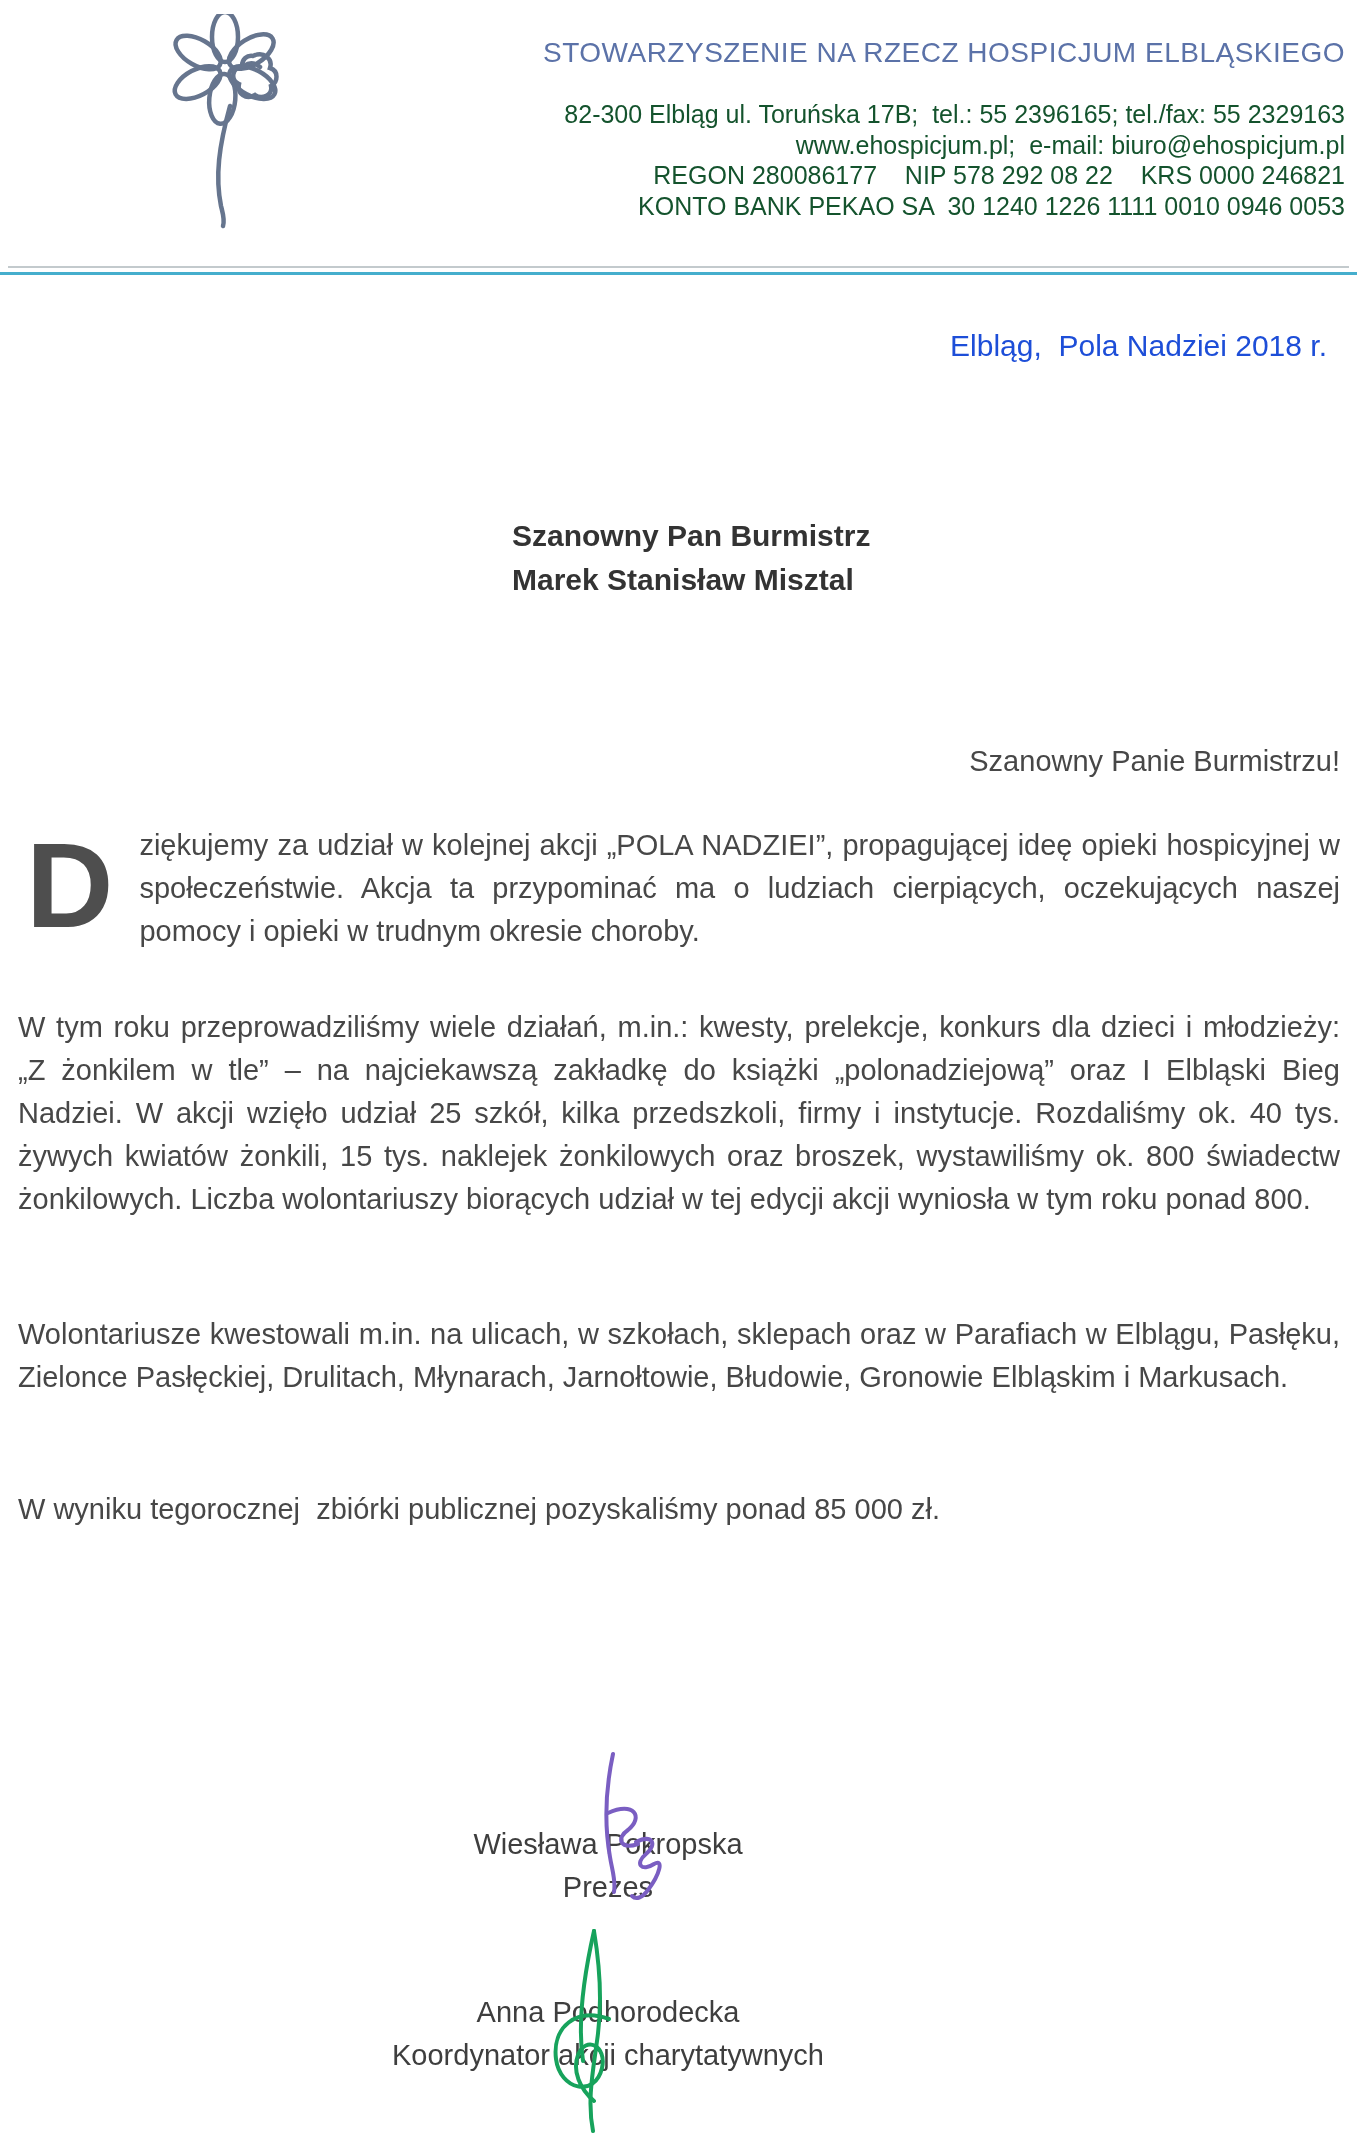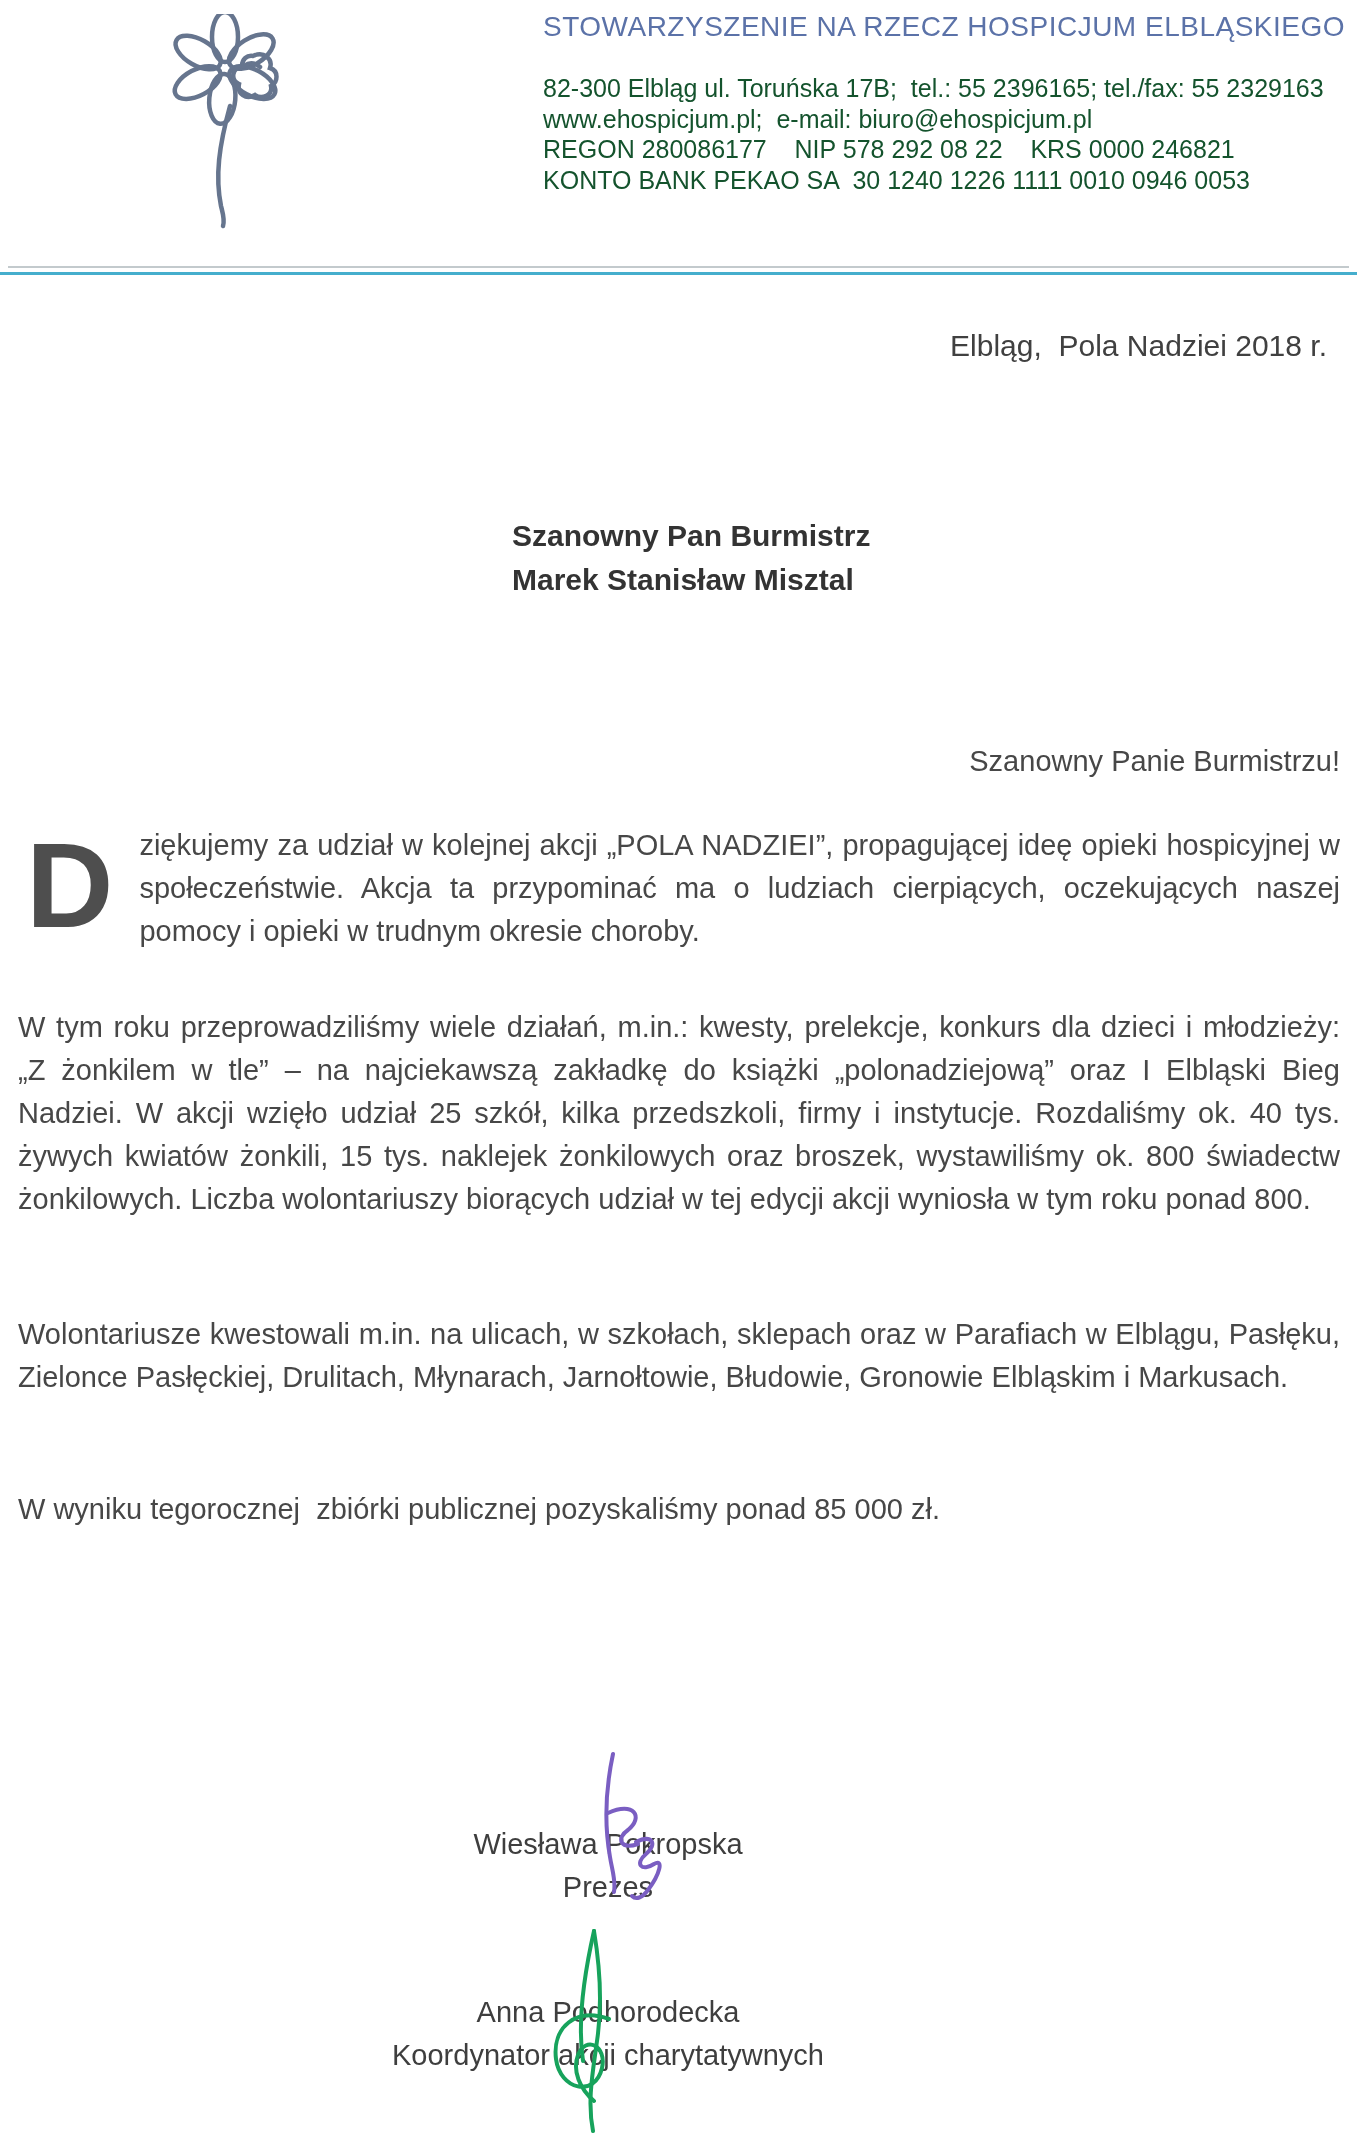--- a/index.html
+++ b/index.html
@@ -15,37 +15,38 @@
 
   
   .logo { position:absolute; left:10px; top:14px; width:395px; height:228px; }
   .logo-svg { position:absolute; left:0; top:0; width:395px; height:228px; }
   .logo-text {
     position:absolute; left:6px; top:136px;
     font-size:99px; line-height:1; letter-spacing:7px;
     color:#5e6c84;
   }
   .header-right {
-    position:absolute; top:11px; right:12px;
+    position:absolute; top:37px; right:12px;
+    text-align:right;
   }
   .org-name {
     font-size:28px; letter-spacing:0.5px;
     color:#5b72a8; margin:0 0 30px 0; white-space:pre-wrap;
   }
   .h-line {
     font-size:25px; line-height:30.5px;
     color:#14532d; white-space:pre-wrap;
   }
   .divider-gray { position:absolute; top:266px; left:8px; right:8px; border-top:2px solid #c3cacd; }
   .divider-teal { position:absolute; top:272px; left:0; right:0; height:3px; background:#45aecd; }
 
   
   .dateline {
     position:absolute; top:329px; right:30px;
-    font-size:30px; color:#404040; white-space:pre-wrap;
+    font-size:30px; color:#1d4ed8; white-space:pre-wrap;
   }
   .addressee {
     position:absolute; left:512px; top:514px;
     font-size:30px; font-weight:bold; line-height:44px; color:#333333;
   }
   .para {
     position:absolute; left:18px; width:1322px;
     font-size:29px; line-height:43px; text-align:justify; color:#474747;
   }
   .salutation { top:740px; text-align:right; }

